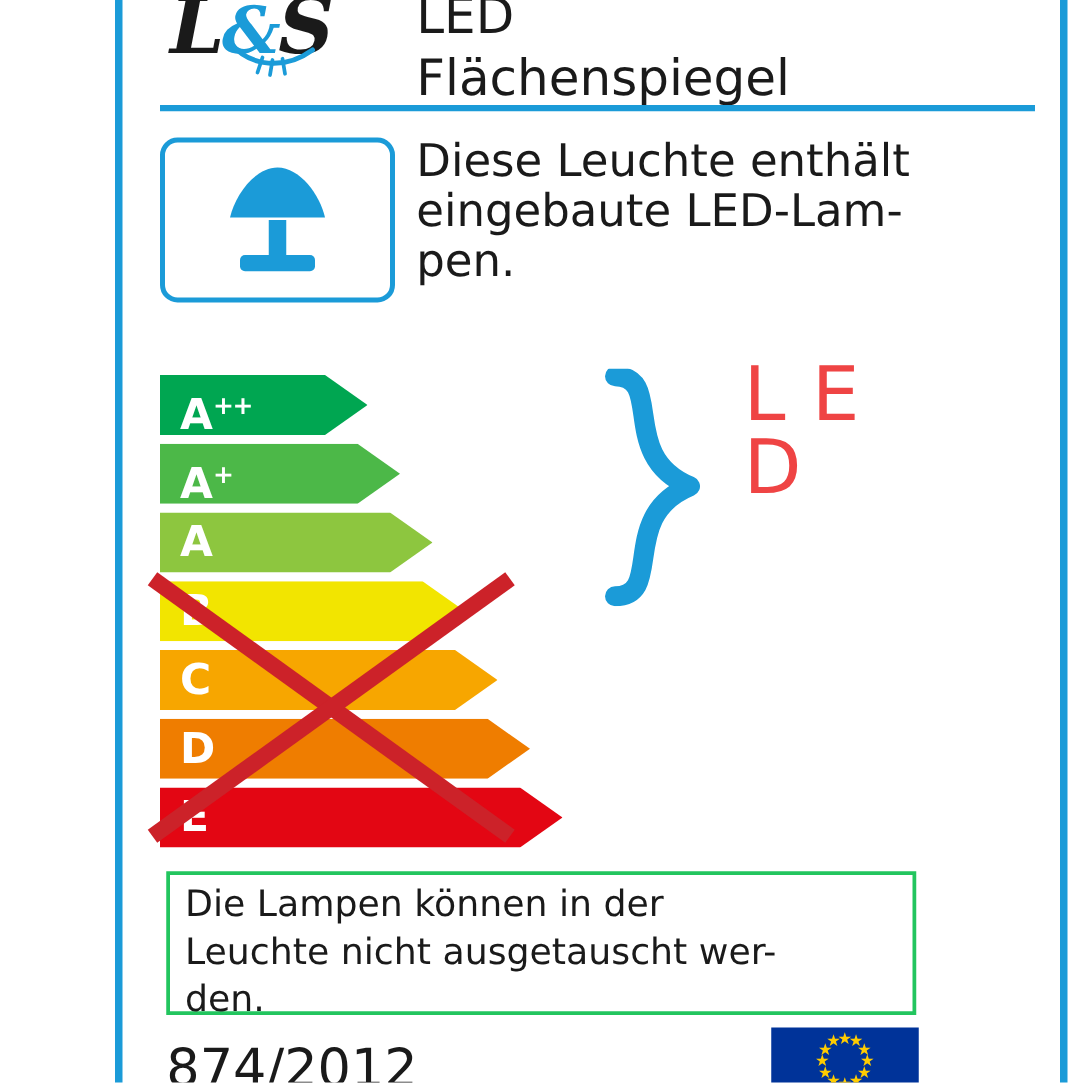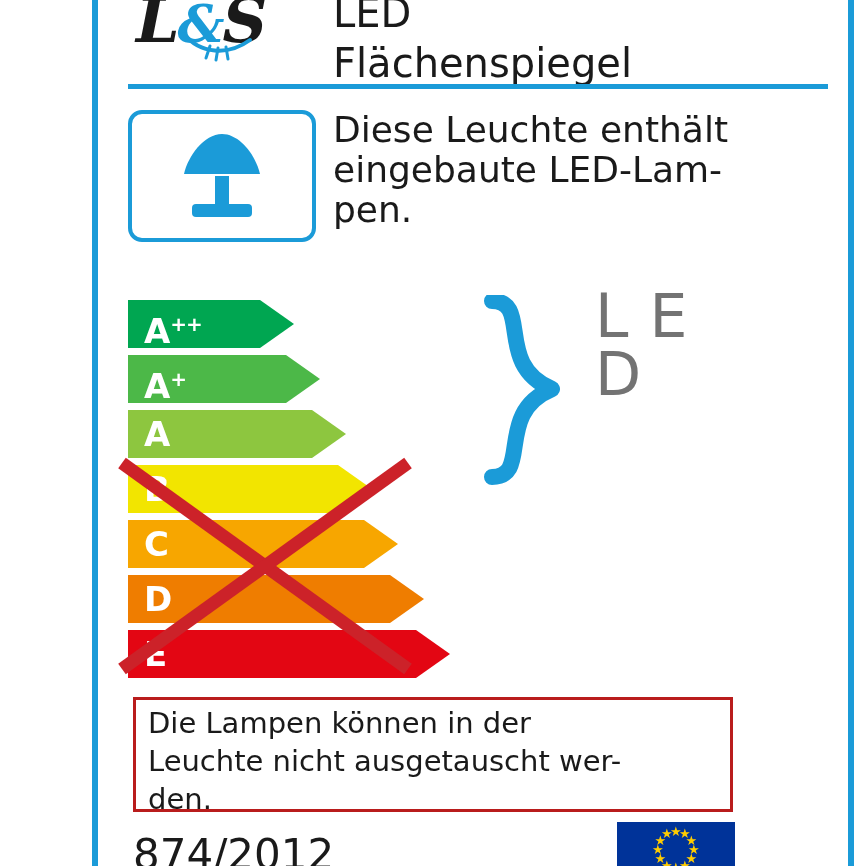--- a/index.html
+++ b/index.html
@@ -162,32 +162,32 @@
     top: 295px;
     width: 220px;
     height: 190px;
   }
   .led-letters {
     position: absolute;
     left: 125px;
     top: -8px;
     font-size: 60px;
     line-height: 58px;
-    color: #737373;
+    color: #ef4444;
     letter-spacing: 1px;
   }
 
   
   .note-box {
     position: absolute;
     left: 133px;
     top: 697px;
     width: 600px;
     height: 115px;
-    border: 3px solid #b91c1c;
+    border: 3px solid #22c55e;
     box-sizing: border-box;
   }
   .note-text {
     position: absolute;
     left: 12px;
     top: 4px;
     width: 580px;
     font-size: 29px;
     line-height: 38px;
     color: #1a1a1a;

